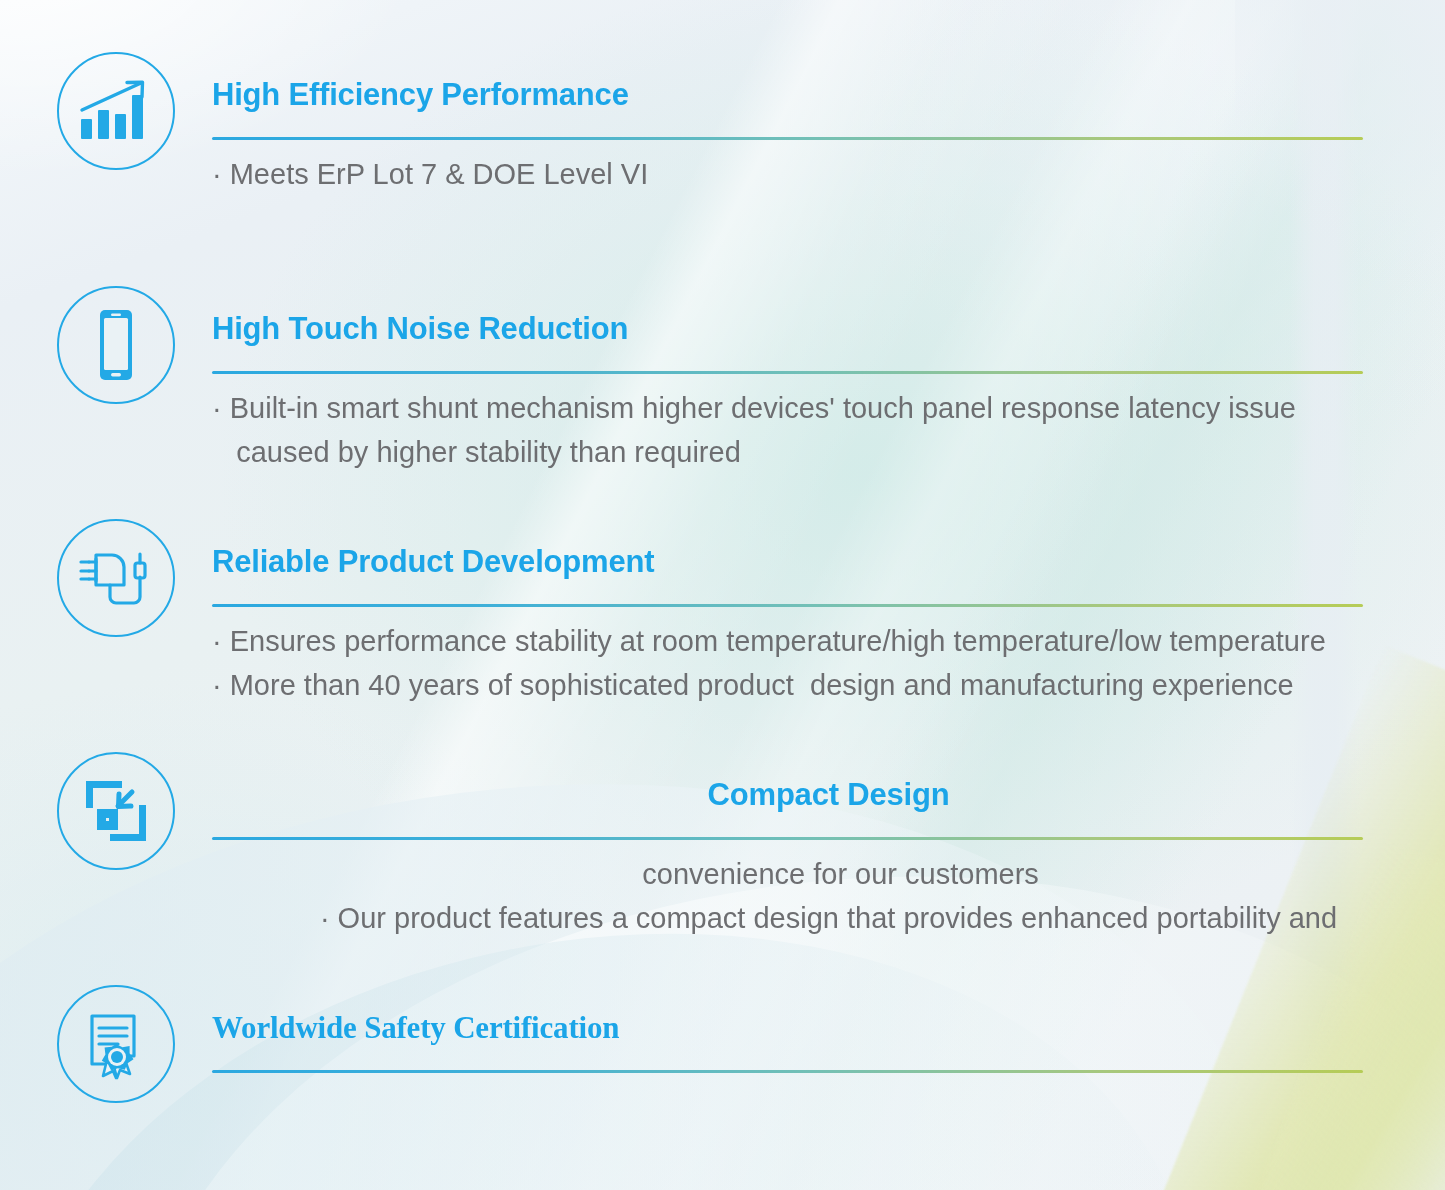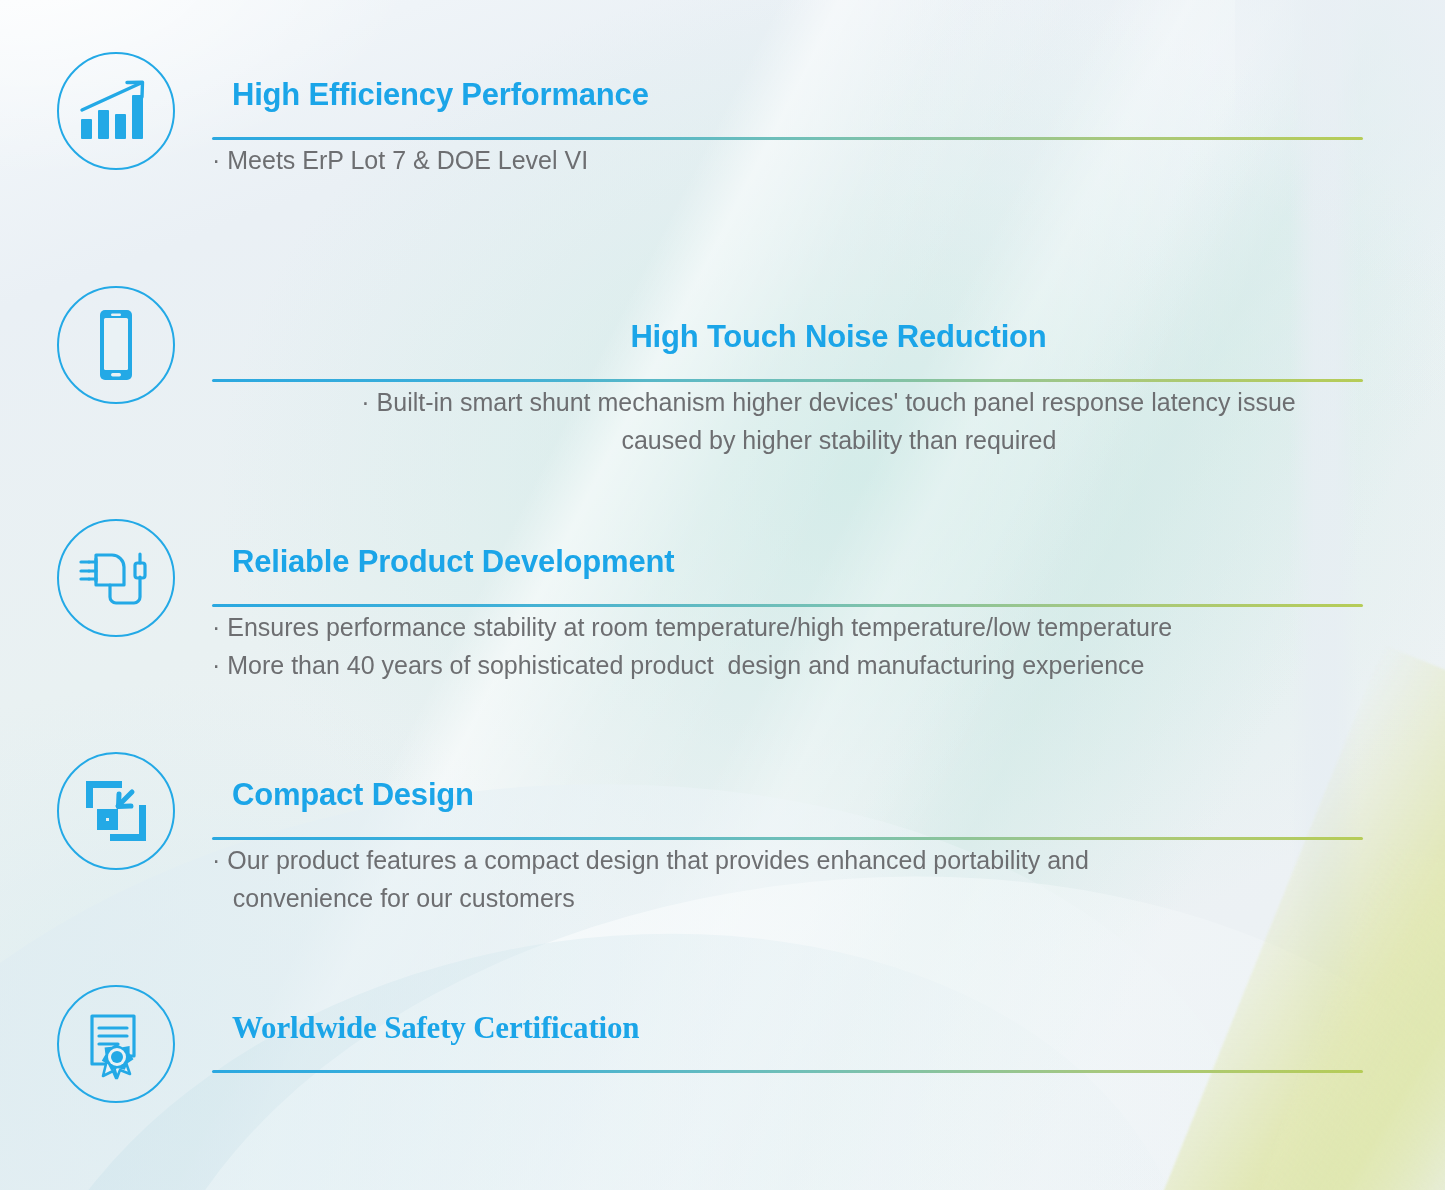--- a/index.html
+++ b/index.html
@@ -112,55 +112,54 @@
     left: 212px;
     right: 0;
   }
   .feature-title {
     font-size: 31px;
     font-weight: bold;
     color: #1ba5e8;
     letter-spacing: -0.2px;
     line-height: 1.08;
     white-space: nowrap;
-    margin-left: 20px;
   }
   .rule {
     height: 3px;
     margin-top: 9px;
     background: linear-gradient(90deg, #2ba8e0 0%, #3fb0d8 25%, #73c0b6 52%, #a8c87d 78%, #b6cc57 100%);
     border-radius: 2px;
   }
   .feature-lines {
-    margin-top: 1px;
+    margin-top: 12px;
     color: #6d6e71;
-    font-size: 25px;
+    font-size: 29px;
     line-height: 1.52;
   }
   .feature-line { white-space: pre-wrap; }
 
   
   #feature-0 { top: 52px; }
   #feature-0 .icon-badge { top: 0px; }
   #feature-0 .feature-body { top: 0px; }
   #feature-0 .rule { width: 1151px; }
 
   #feature-1 { top: 286px; }
   #feature-1 .icon-badge { top: 0px; }
-  #feature-1 .feature-body { top: 8px; text-align: center; }
+  #feature-1 .feature-body { top: 0px; }
   #feature-1 .rule { width: 1151px; }
 
   #feature-2 { top: 519px; }
   #feature-2 .icon-badge { top: 0px; }
   #feature-2 .feature-body { top: 0px; }
   #feature-2 .rule { width: 1151px; }
 
   #feature-3 { top: 752px; }
   #feature-3 .icon-badge { top: 0px; }
-  #feature-3 .feature-body { top: 0px; }
+  #feature-3 .feature-body { top: 0px; text-align: center; }
   #feature-3 .rule { width: 1151px; }
 
   #feature-4 { top: 985px; }
   #feature-4 .icon-badge { top: 0px; }
   #feature-4 .feature-body { top: 0px; font-family: Liberation Serif, serif; }
   #feature-4 .rule { width: 1151px; }
 </style>
 </head>
 <body>
 
@@ -258,22 +257,22 @@
           <g fill="none" stroke="#23a9e6" stroke-width="5" stroke-linecap="round" stroke-linejoin="round">
             <path d="M49 14 L35 28"></path>
             <path d="M36 16 L35.5 28.5 L48 28"></path>
           </g>
         </svg>
       </div>
       <div class="feature-body">
         <h2 class="feature-title">Compact Design</h2>
         <div class="rule"></div>
         <div class="feature-lines">
+          <div class="feature-line">   convenience for our customers</div>
           <div class="feature-line">· Our product features a compact design that provides enhanced portability and</div>
-          <div class="feature-line">   convenience for our customers</div>
         </div>
       </div>
     </section>
 
     <section class="feature" id="feature-4">
       <div class="icon-badge">
         <svg width="68" height="72" viewBox="0 0 68 72" aria-hidden="true">
           <g fill="none" stroke="#23a9e6" stroke-width="3.2" stroke-linejoin="round" stroke-linecap="round">
             <path d="M10 8 L52 8 L52 48 L38 48 M10 8 L10 56 L24 56"></path>
             <path d="M17 20 L45 20 M17 28 L45 28 M17 36 L36 36"></path>

